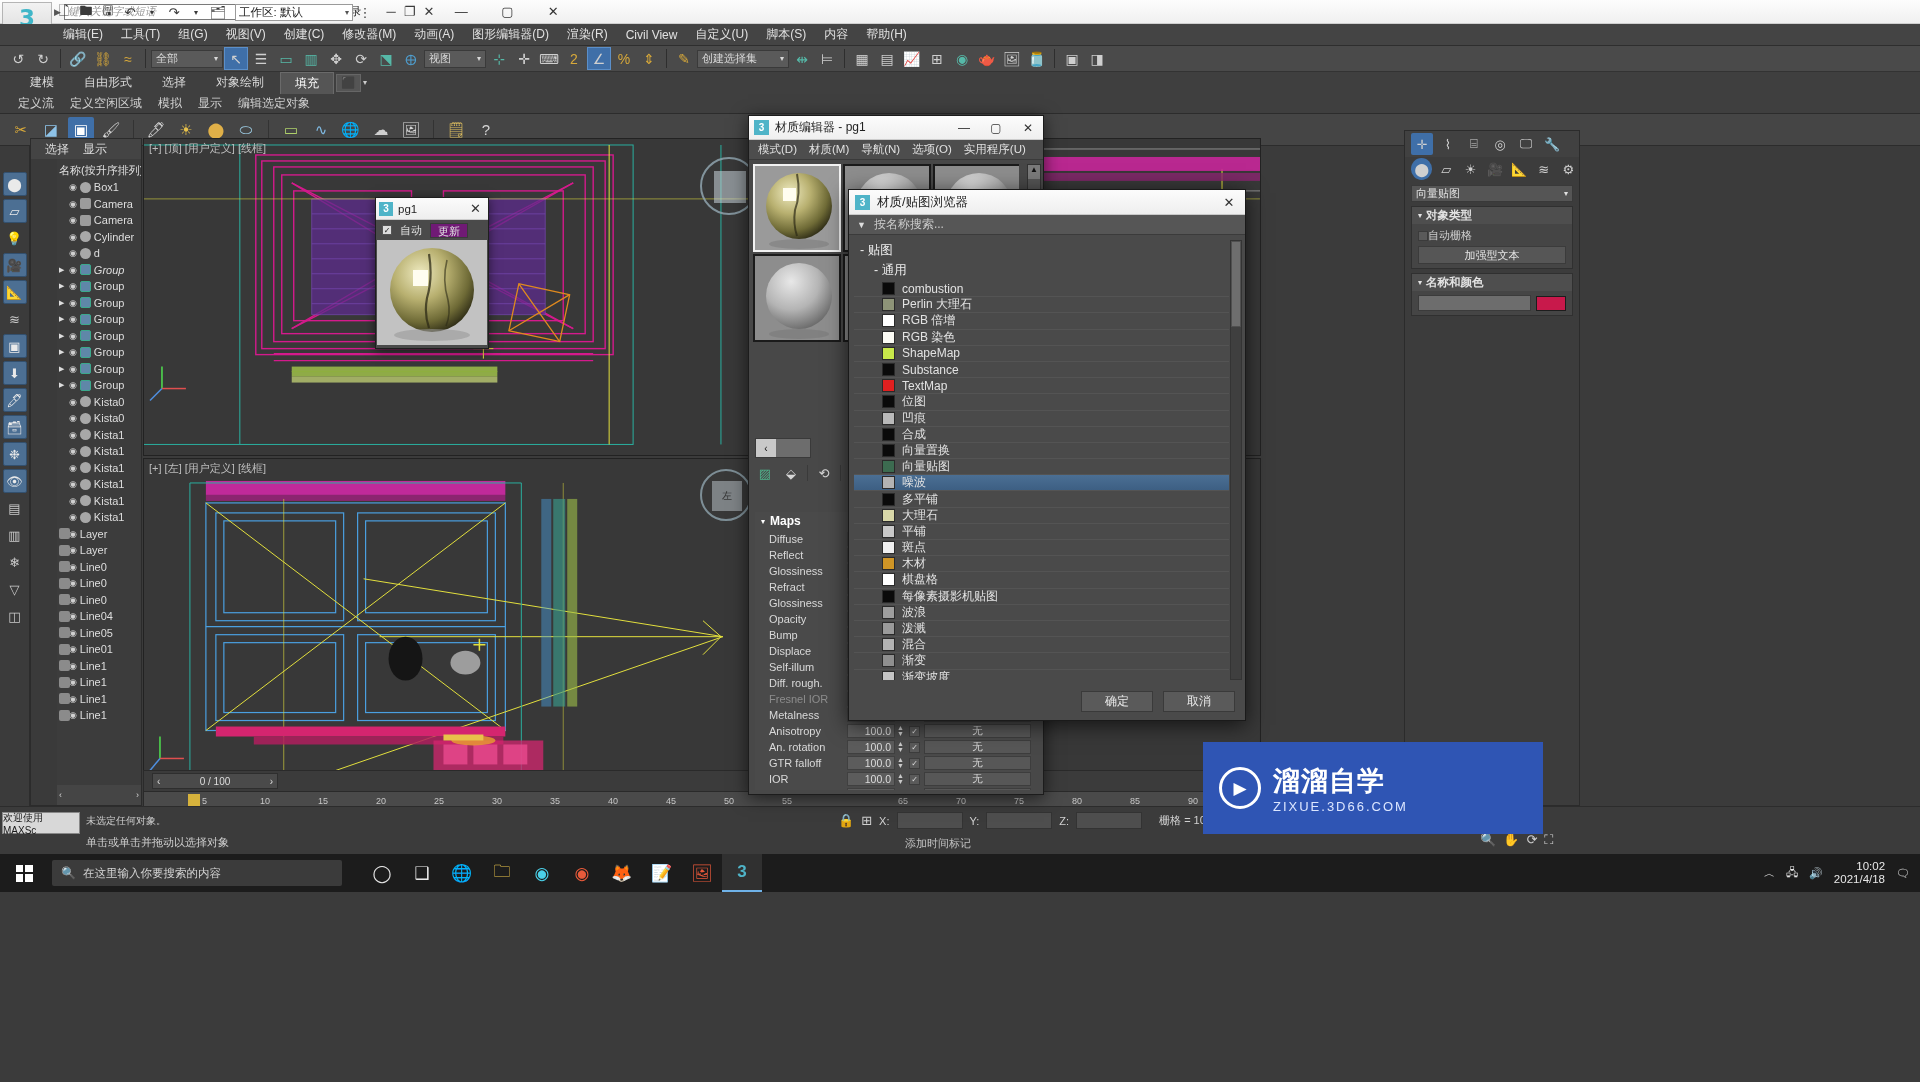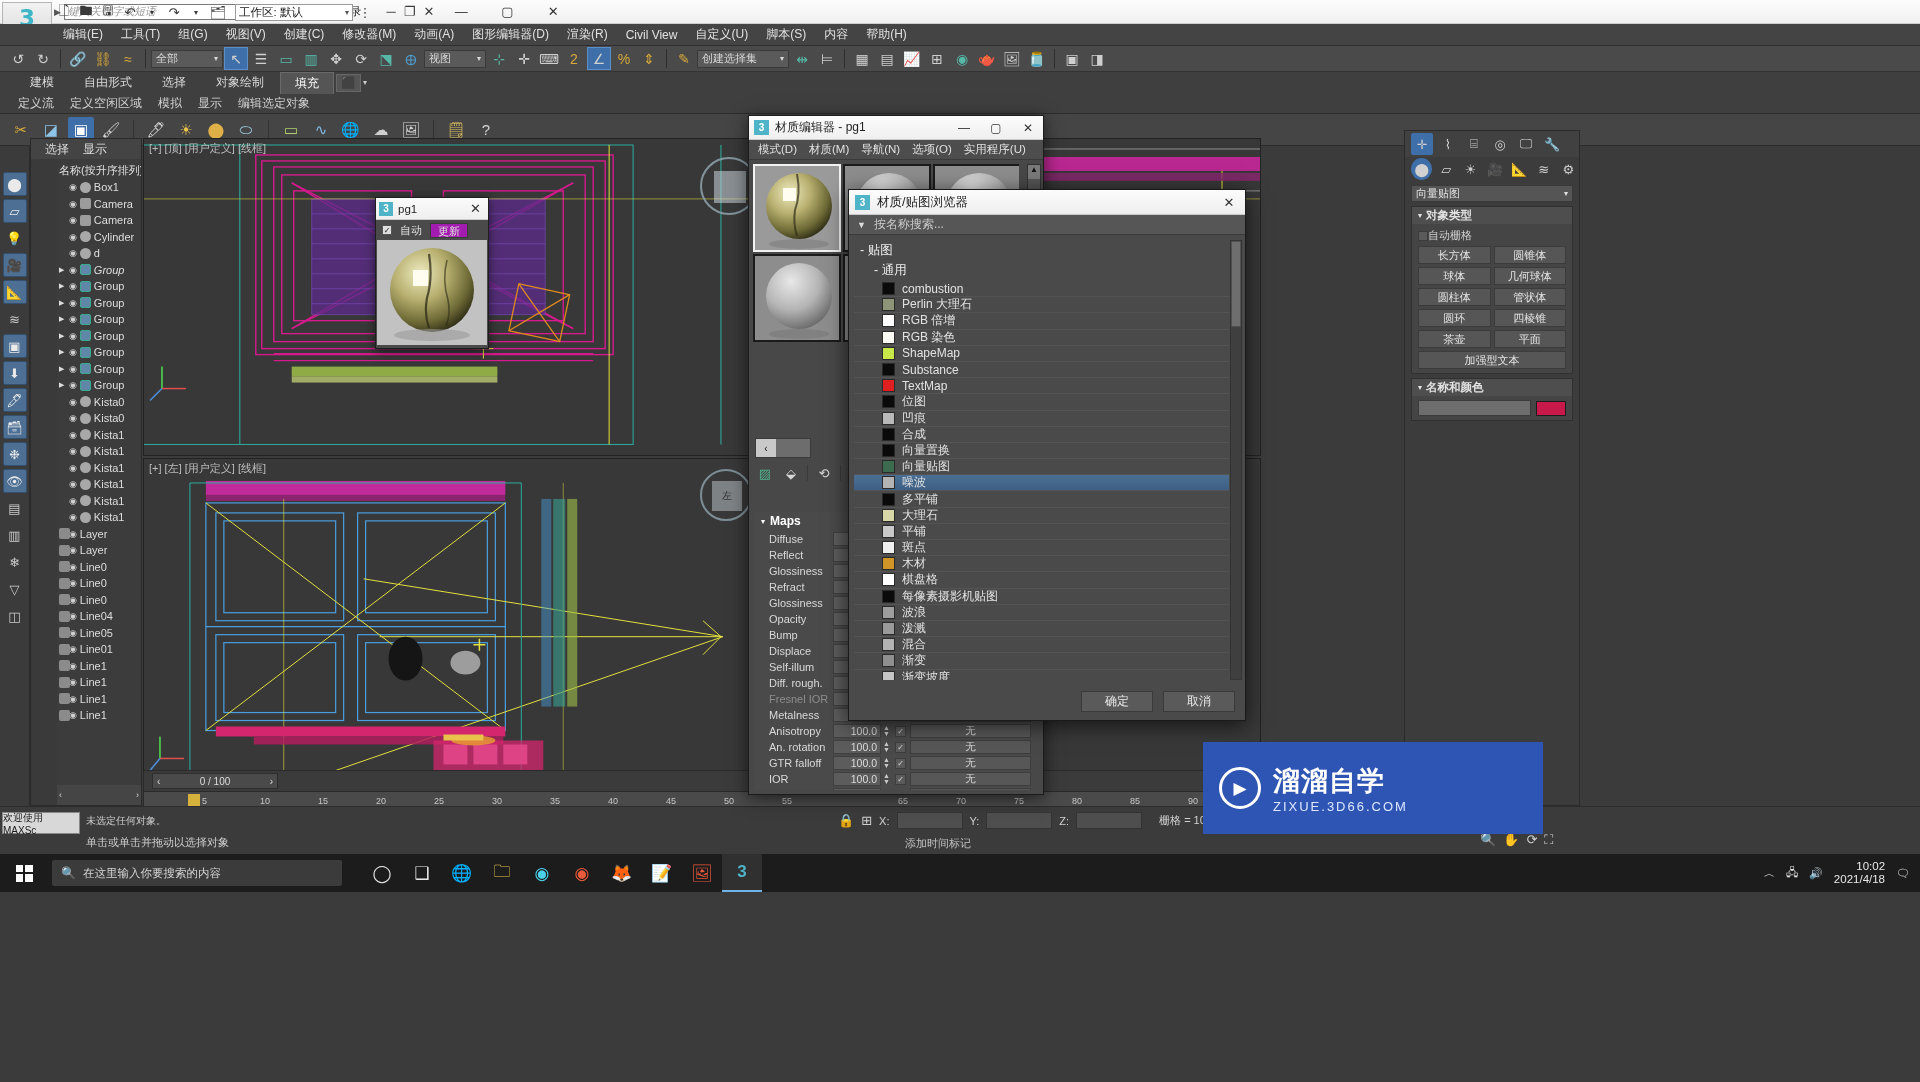--- a/index.html
+++ b/index.html
@@ -182,21 +182,21 @@
           box-shadow:0 2px 10px rgba(0,0,0,.55);}
   #pg1-tt{height:22px;background:linear-gradient(#fbfbfb,#eeeeee);display:flex;align-items:center;
           gap:5px;padding:0 3px;border-bottom:1px solid #ccc;}
   #pg1-tt .ic{width:14px;height:14px;background:#4fb4c8;color:#fff;font-size:10px;font-weight:bold;
               display:flex;align-items:center;justify-content:center;}
   #pg1-tt .tx{color:#1f1f1f;font-size:11.5px;flex:1;}
   #pg1-tt .x{color:#333;font-size:13px;padding:0 4px;}
   #pg1-row{height:20px;display:flex;align-items:center;gap:8px;padding:2px 6px;font-size:11px;color:#e0e0e0;}
   #pg1-row .cb{width:10px;height:10px;background:#ddd;border:1px solid #555;display:flex;align-items:center;
                justify-content:center;color:#1a1a1a;font-size:8px;}
-  #pg1-row .ub{height:15px;padding:0 7px;background:#a21caf;border:1px solid #3a3a3a;font-size:11px;}
+  #pg1-row .ub{height:15px;padding:0 7px;background:#701a75;border:1px solid #3a3a3a;font-size:11px;}
   #pg1-prev{margin:0 auto;width:110px;height:105px;background:#c2c2c2;position:relative;overflow:hidden;}
 
   
   #matEd{left:748px;top:115px;width:296px;height:680px;background:#484848;border:1px solid #1c1c1c;
          box-shadow:0 3px 16px rgba(0,0,0,.6);}
   #me-tt{height:24px;background:linear-gradient(#fcfcfc,#efefef);display:flex;align-items:center;gap:6px;
          padding:0 2px 0 5px;border-bottom:1px solid #ccc;}
   #me-tt .ic{width:15px;height:15px;background:#4fb4c8;color:#fff;font-size:10px;font-weight:bold;
              display:flex;align-items:center;justify-content:center;}
   #me-tt .tx{color:#1f1f1f;font-size:12px;flex:1;}
@@ -213,21 +213,21 @@
   #me-nav .lf{width:20px;text-align:center;font-size:10px;color:#111;background:#c9c9c9;height:100%;
               display:flex;align-items:center;justify-content:center;}
   #me-tools{position:absolute;left:6px;top:346px;width:260px;height:22px;display:flex;align-items:center;gap:6px;}
   .mtool{width:20px;height:20px;display:flex;align-items:center;justify-content:center;font-size:13px;color:#d6d6d6;}
   #me-pick{position:absolute;left:196px;top:368px;display:flex;align-items:center;gap:7px;}
   #me-pickname{height:16px;padding:0 4px;background:#6a6a6a;border:1px solid #3b3b3b;font-size:11px;color:#ececec;}
   #me-maps{position:absolute;left:6px;top:396px;width:276px;bottom:4px;background:#4a4a4a;overflow:hidden;}
   .maps-hd{display:flex;align-items:center;gap:5px;font-size:12px;font-weight:bold;color:#fff;padding:2px 0 3px 6px;}
   .maprow{height:16px;display:flex;align-items:center;padding-left:14px;font-size:11px;color:#d9d9d9;}
   .maprow.dis{color:#8d8d8d;}
-  .maprow .lbl{width:64px;}
+  .maprow .lbl{width:78px;}
   .maprow .spin{width:48px;height:14px;background:#5c5c5c;border:1px solid #404040;color:#dcdcdc;font-size:10.5px;
                 display:flex;align-items:center;justify-content:flex-end;padding-right:3px;}
   .maprow .spin.dis{color:#8a8a8a;}
   .maprow .arrs{width:9px;font-size:7px;color:#c9c9c9;line-height:6px;margin-left:1px;text-align:center;}
   .maprow .ck{width:11px;height:11px;background:#5a5a5a;border:1px solid #3d3d3d;margin:0 4px;color:#dcdcdc;
               font-size:8px;display:flex;align-items:center;justify-content:center;}
   .maprow .slotbtn{flex:1;height:14px;background:#575757;border:1px solid #3d3d3d;font-size:10.5px;color:#d6d6d6;
                    display:flex;align-items:center;justify-content:center;}
 
   
@@ -861,32 +861,20 @@
     <div class="rollout">
       <div class="roll-hd">
         <span style="font-size:8px;margin-right:4px">▾</span>
         <span>对象类型</span>
       </div>
       <div class="roll-bd">
         <div class="chkrow">
           <span style="width:10px;height:10px;background:#5a5a5a;border:1px solid #3b3b3b;display:inline-block"></span>
           <span>自动栅格</span>
         </div>
-        <div class="btngrid">
-          <span class="gbtn">长方体</span>
-          <span class="gbtn">圆锥体</span>
-          <span class="gbtn">球体</span>
-          <span class="gbtn">几何球体</span>
-          <span class="gbtn">圆柱体</span>
-          <span class="gbtn">管状体</span>
-          <span class="gbtn">圆环</span>
-          <span class="gbtn">四棱锥</span>
-          <span class="gbtn">茶壶</span>
-          <span class="gbtn">平面</span>
-        </div>
         <div style="margin-top:3px">
           <span class="gbtn" style="width:100%">加强型文本</span>
         </div>
       </div>
     </div>
     <div class="rollout">
       <div class="roll-hd">
         <span style="font-size:8px;margin-right:4px">▾</span>
         <span>名称和颜色</span>
       </div>

